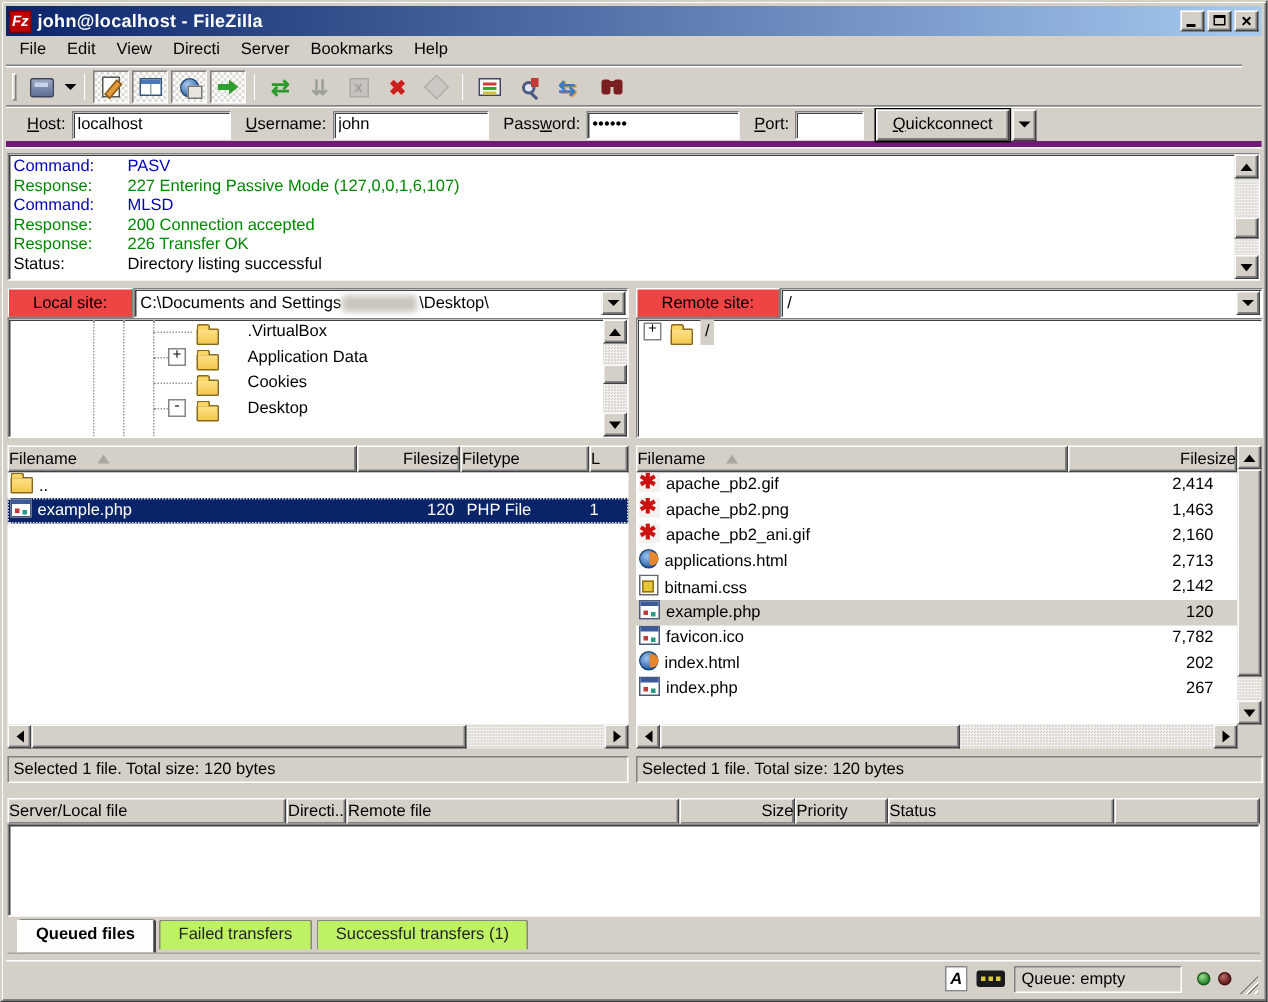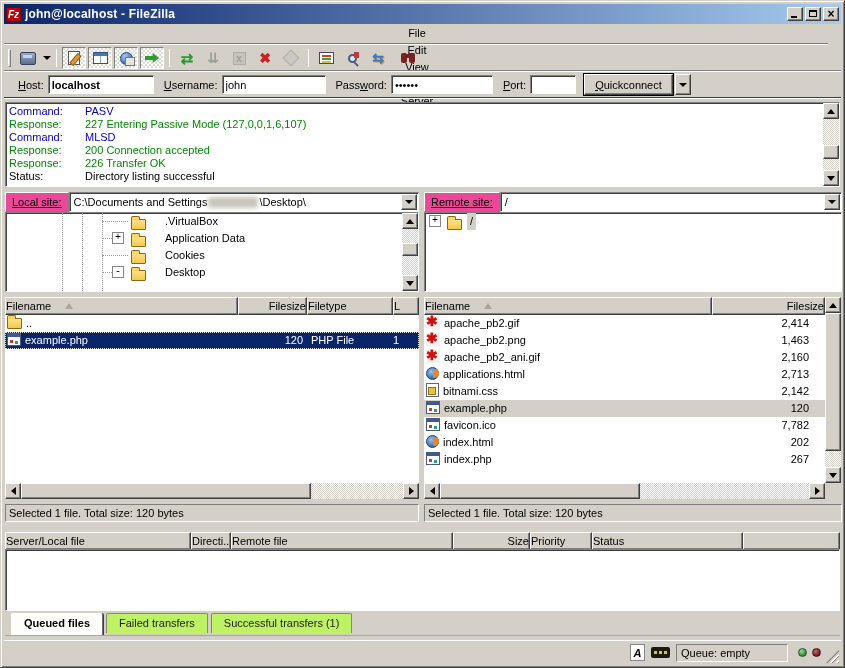--- a/index.html
+++ b/index.html
@@ -19,22 +19,22 @@
   .fz-logo { width:15px; height:15px; background:#bf0000; border:1px solid #7a0000; color:#fff;
     font-weight:bold; font-size:10px; text-align:center; line-height:13px; margin-right:4px; font-style:italic;}
   .title-text { color:#fff; font-weight:bold; font-size:12px; flex:1; letter-spacing:0.2px; }
   .winbtn { width:16px; height:14px; margin-left:2px; position:relative; display:inline-block;
     border:1px solid; border-color:#fff #404040 #404040 #fff; background:#d4d0c8; box-shadow:inset -1px -1px 0 #808080; }
   .winbtn .min { position:absolute; left:3px; bottom:2px; width:6px; height:2px; background:#000; }
   .winbtn .max { position:absolute; left:3px; top:2px; width:8px; height:7px; border:1px solid #000; border-top-width:2px; }
   .winbtn .cls { position:absolute; left:0; top:-1px; width:14px; text-align:center; font-weight:bold; font-size:12px; line-height:14px; }
 
   
-  .menubar { position:absolute; top:24px; left:3px; right:16px; height:19px; display:flex; align-items:center;
-    border-bottom:1px solid #808080; box-shadow:0 1px 0 #fff; padding-left:2px;flex-direction:column; }
+  .menubar { position:absolute; top:24px; left:3px; right:16px; height:19px; display:flex; align-items:flex-start;
+    border-bottom:1px solid #808080; box-shadow:0 1px 0 #fff; padding-left:2px; }
   .menu-item { padding:2px 7px 3px 7px; }
 
   
   .toolbar { position:absolute; top:45px; left:3px; right:3px; height:25px; display:flex; align-items:center;
     border-bottom:1px solid #808080; box-shadow:0 1px 0 #fff; padding-left:4px; }
   .tb-grip { width:3px; height:18px; border:1px solid; border-color:#fff #808080 #808080 #fff; margin:0 4px 0 0; }
   .tb-sep { width:1px; height:18px; background:#808080; border-right:1px solid #fff; margin:0 4px; }
   .tb-btn { width:24px; height:22px; display:flex; align-items:center; justify-content:center; position:relative; margin:0 1px; }
   .tb-btn.pressed { border:1px solid; border-color:#808080 #fff #fff #808080;
     background:repeating-conic-gradient(#fff 0% 25%, #dedbd4 0% 50%) 0 0/4px 4px; }
@@ -63,21 +63,21 @@
   .i-filter::before { content:""; position:absolute; left:2px; top:2px; width:9px; height:2px; background:#d43a3a; box-shadow:0 3px 0 #3aa33a, 0 6px 0 #d4c23a; }
   .i-mag { width:9px; height:9px; border:2px solid #4a5a80; border-radius:50%; background:#dce8f4; }
   .i-mag::before { content:""; position:absolute; right:-4px; bottom:-4px; width:6px; height:2px; background:#4a5a80; transform:rotate(45deg); }
   .i-mag::after { content:""; position:absolute; right:-4px; top:-4px; width:5px; height:6px; background:#c23a3a; }
   .i-sync { color:#3a7ac0; font-size:14px; font-weight:bold; line-height:14px; text-shadow:1px 1px 0 #e0922a; }
   .i-bino { width:6px; height:10px; background:#7a1f1f; border-radius:2px; box-shadow:8px 0 0 #7a1f1f; }
   .i-bino::after { content:""; position:absolute; left:4px; top:1px; width:6px; height:4px; background:#7a1f1f; }
 
   
   .quickbar { position:absolute; top:71px; left:3px; right:3px; height:26px; display:flex; align-items:center;
-    border-bottom:1px solid #701a75; box-shadow:0 1px 0 #fff; padding-left:14px; }
+    border-bottom:4px solid #701a75; box-shadow:0 1px 0 #fff; padding-left:14px; }
   .quickbar label { margin-right:4px; }
   .quickbar .u { text-decoration:underline; }
   .qc-input { height:19px; font-family:"Liberation Sans",sans-serif; font-size:11px; padding:1px 3px;
     border:1px solid; border-color:#808080 #fff #fff #808080; box-shadow:inset 1px 1px 0 #404040; background:#fff; }
   .qc-btn { height:21px; padding:0 10px; background:#d4d0c8; border:1px solid; border-color:#fff #404040 #404040 #fff;
     box-shadow:inset -1px -1px 0 #808080, 0 0 0 1px #000; font-family:"Liberation Sans",sans-serif; font-size:11px; margin-left:8px; }
   .qc-dd { width:16px; height:21px; background:#d4d0c8; border:1px solid; border-color:#fff #404040 #404040 #fff;
     box-shadow:inset -1px -1px 0 #808080; margin-left:2px; display:flex; align-items:center; justify-content:center; }
 
   
@@ -97,21 +97,21 @@
   .sb-thumb { position:absolute; background:#d4d0c8; border:1px solid; border-color:#fff #404040 #404040 #fff; box-shadow:inset -1px -1px 0 #808080; }
   .tri-up { width:0; height:0; border-left:4px solid transparent; border-right:4px solid transparent; border-bottom:5px solid #000; }
   .tri-dn { width:0; height:0; border-left:4px solid transparent; border-right:4px solid transparent; border-top:5px solid #000; }
   .tri-lf { width:0; height:0; border-top:4px solid transparent; border-bottom:4px solid transparent; border-right:5px solid #000; }
   .tri-rt { width:0; height:0; border-top:4px solid transparent; border-bottom:4px solid transparent; border-left:5px solid #000; }
 
   
   .pane-left { left:4px; width:414px; }
   .pane-right { left:423px; width:418px; }
   .site-row { position:absolute; top:190px; height:21px; display:flex; align-items:center; }
-  .site-label { height:20px; line-height:18px; padding:0 6px; background:#ec4899; border:1px solid; border-color:#fff #808080 #808080 #fff; white-space:nowrap;text-decoration:underline; }
+  .site-label { height:20px; line-height:18px; padding:0 16px; background:#ef4444; border:1px solid; border-color:#fff #808080 #808080 #fff; white-space:nowrap; }
   .site-combo { flex:1; height:20px; background:#fff; border:1px solid; border-color:#808080 #fff #fff #808080;
     box-shadow:inset 1px 1px 0 #404040; display:flex; align-items:center; padding-left:4px; position:relative; white-space:nowrap; overflow:hidden; }
   .combo-arrow { position:absolute; right:1px; top:1px; bottom:1px; width:16px; background:#d4d0c8;
     border:1px solid; border-color:#fff #404040 #404040 #fff; box-shadow:inset -1px -1px 0 #808080; display:flex; align-items:center; justify-content:center; }
   .redacted { display:inline-block; width:50px; height:11px; margin:0 1px -2px 1px; background:#c9c5bd; filter:blur(2px); border-radius:2px; }
 
   .tree { position:absolute; top:211px; height:80px; background:#fff; border:1px solid; border-color:#808080 #fff #fff #808080;
     box-shadow:inset 1px 1px 0 #404040; overflow:hidden; }
   .tree-guide { position:absolute; top:0; bottom:0; width:1px; border-left:1px dotted #9a9a9a; }
   .tree-row { position:relative; height:17px; line-height:17px; white-space:nowrap; }
@@ -194,21 +194,21 @@
       </span>
     <span class="winbtn">
         <span class="cls">×</span>
       </span>
   </div>
 
   <div class="menubar">
     <span class="menu-item">File</span>
     <span class="menu-item">Edit</span>
     <span class="menu-item">View</span>
-    <span class="menu-item">Transfer</span>
+    <span class="menu-item">Directi</span>
     <span class="menu-item">Server</span>
     <span class="menu-item">Bookmarks</span>
     <span class="menu-item">Help</span>
   </div>
 
   <div class="toolbar">
     <span class="tb-grip"></span>
     <span class="tb-btn">
         <span class="ico i-server"></span>
       </span>
@@ -254,21 +254,21 @@
     <span class="tb-btn">
         <span class="ico i-sync">⇆</span>
       </span>
     <span class="tb-btn">
         <span class="ico i-bino"></span>
       </span>
   </div>
 
   <div class="quickbar">
     <label><span></span><span class="u">H</span><span>ost:</span></label>
-    <input class="qc-input" style="width: 106px; font-weight: bold;" value="localhost">
+    <input class="qc-input" style="width: 106px;" value="localhost">
     <label style="margin-left:10px"><span></span><span class="u">U</span><span>sername:</span></label>
     <input class="qc-input" style="width: 104px;" value="john">
     <label style="margin-left:10px"><span>Pass</span><span class="u">w</span><span>ord:</span></label>
     <input class="qc-input" style="width: 102px;" value="••••••">
     <label style="margin-left:10px"><span></span><span class="u">P</span><span>ort:</span></label>
     <input class="qc-input" style="width: 46px;" value="">
     <button class="qc-btn"><span class="u">Q</span><span>uickconnect</span></button>
     <span class="qc-dd">
         <span class="dn-arrow"></span>
       </span>

